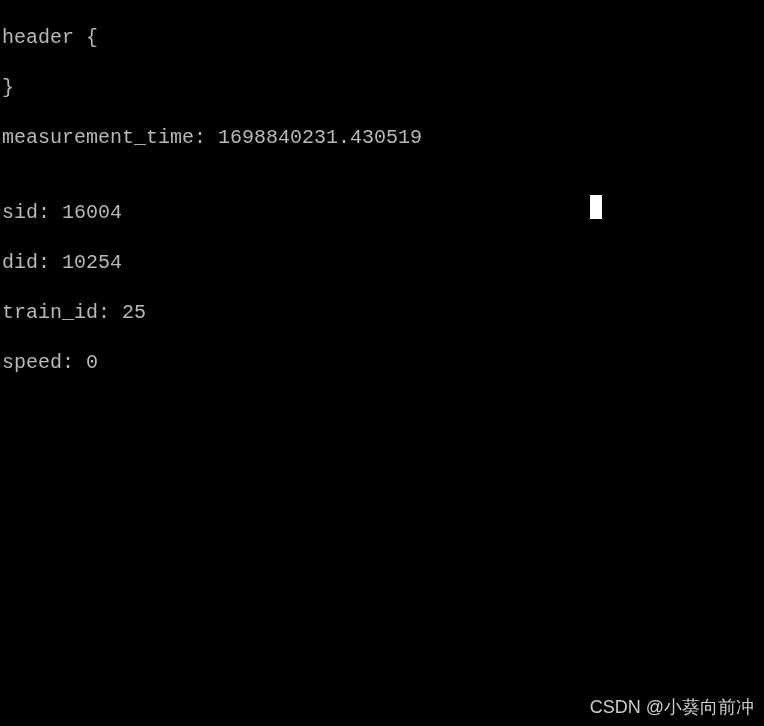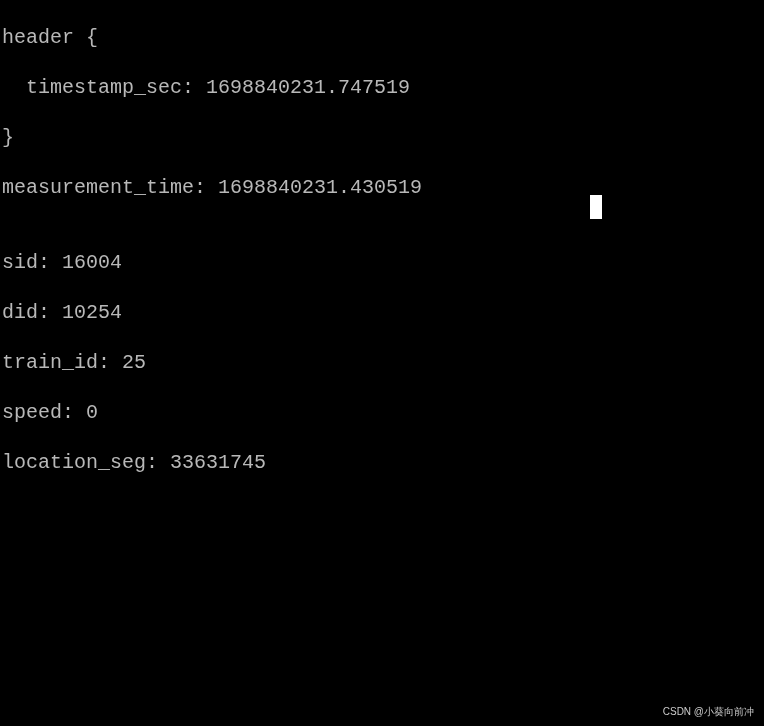--- a/index.html
+++ b/index.html
@@ -31,40 +31,38 @@
       width: 12px;
       height: 24px;
       background: #ffffff;
       top: 195px;
       left: 590px;
     }
     .watermark {
       position: absolute;
       bottom: 8px;
       right: 10px;
-      font-size: 10px;
+      font-size: 18px;
       color: #cccccc;
       font-family: Arial, sans-serif;
       white-space: nowrap;
     }
   </style>
 </head>
 <body>
 
 <div class="terminal">
 <span class="line">header {</span>
-<span class="line">  timestamp_sec: 1698840231.747519</span>
 <span class="line">}</span>
 <span class="line">measurement_time: 1698840231.430519</span>
 <span class="line"></span>
 <span class="line">sid: 16004</span>
 <span class="line">did: 10254</span>
 <span class="line">train_id: 25</span>
 <span class="line">speed: 0</span>
-<span class="line">location_seg: 33631745</span>
 
 
 
 
 
 
 
 
 
 

